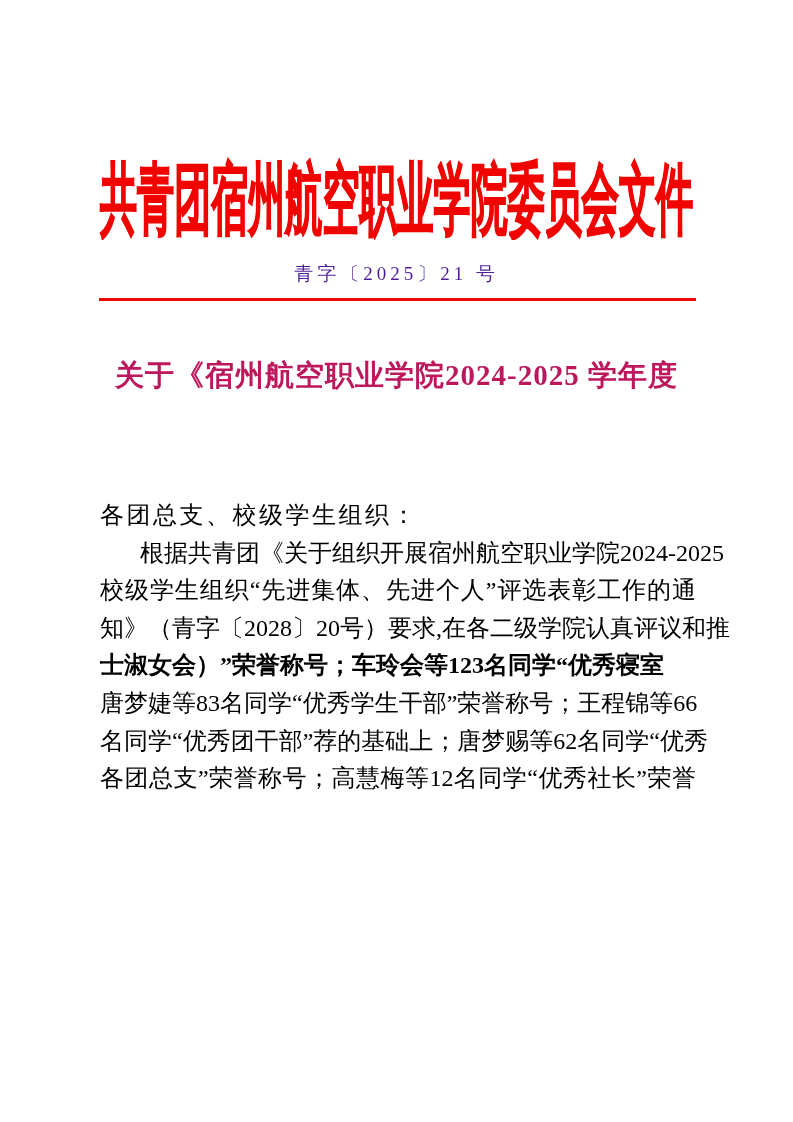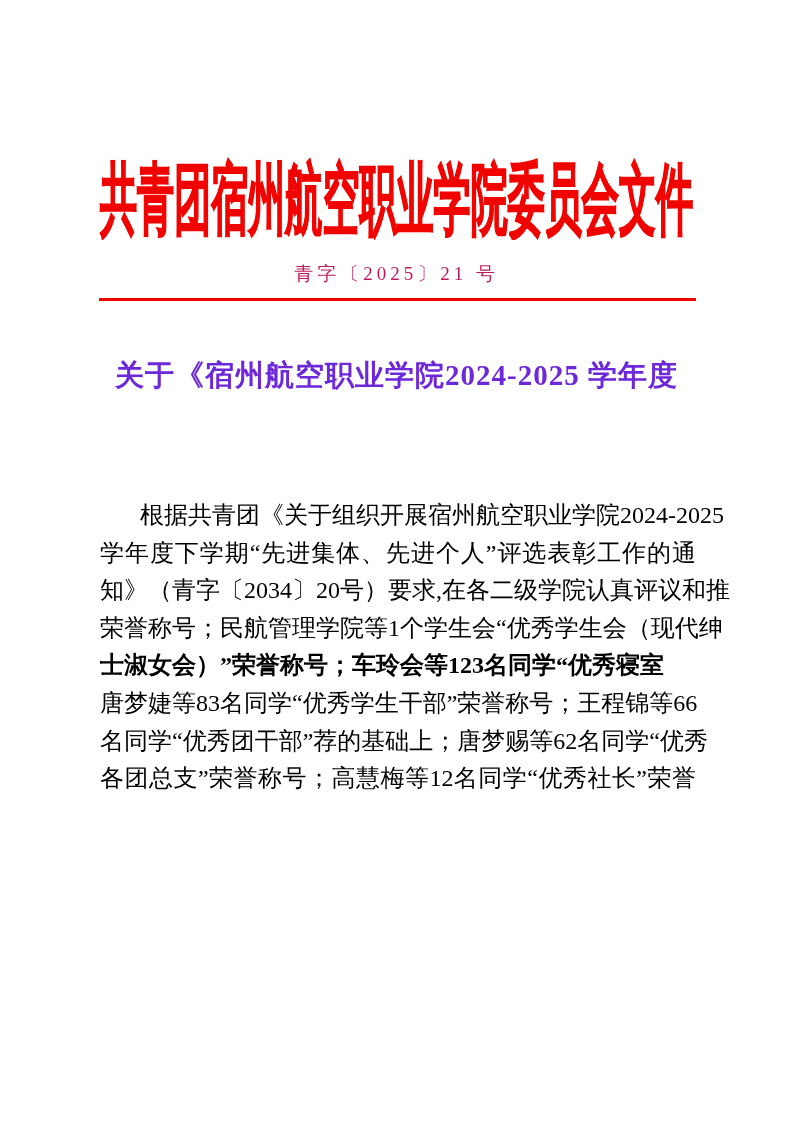--- a/index.html
+++ b/index.html
@@ -12,33 +12,33 @@
     color:#000;
   }
   .banner{
     position:absolute;left:99px;top:150px;width:595px;height:90px;
   }
   .docnum{
     position:absolute;left:0;top:261px;width:793px;
     text-align:center;
     font-size:19px;
     letter-spacing:4px;
-    color:#be185d;
+    color:#4c1d95;
   }
   .redrule{
     position:absolute;left:99px;top:298px;width:597px;height:3px;
   }
   .title{
     position:absolute;left:60px;top:352px;width:673px;
     text-align:center;
     font-weight:bold;
     font-size:29px;
     line-height:46px;
     letter-spacing:1px;
-    color:#6d28d9;
+    color:#be185d;
   }
   .bodyblock{
     position:absolute;left:100px;top:497px;width:596px;
     font-size:24px;
   }
   .bline{
     height:37.6px;
     line-height:37.6px;
     width:596px;
     text-align:justify;
@@ -78,24 +78,24 @@
 
   <div class="docnum">青字〔2025〕21 号</div>
 
   <div class="redrule" style="background: rgb(240, 4, 0);"></div>
 
   <div class="title">
     <div>关于《宿州航空职业学院2024-2025 学年度</div>
   </div>
 
   <div class="bodyblock">
+    <div class="bline left">各团总支、校级学生组织：</div>
     <div class="bline indent">根据共青团《关于组织开展宿州航空职业学院2024-2025</div>
-    <div class="bline">学年度下学期“先进集体、先进个人”评选表彰工作的通</div>
-    <div class="bline">知》（青字〔2034〕20号）要求,在各二级学院认真评议和推</div>
-    <div class="bline">荣誉称号；民航管理学院等1个学生会“优秀学生会（现代绅</div>
+    <div class="bline">校级学生组织“先进集体、先进个人”评选表彰工作的通</div>
+    <div class="bline">知》（青字〔2028〕20号）要求,在各二级学院认真评议和推</div>
     <div class="bline short">士淑女会）”荣誉称号；车玲会等123名同学“优秀寝室</div>
     <div class="bline">唐梦婕等83名同学“优秀学生干部”荣誉称号；王程锦等66</div>
     <div class="bline">名同学“优秀团干部”荐的基础上；唐梦赐等62名同学“优秀</div>
     <div class="bline">各团总支”荣誉称号；高慧梅等12名同学“优秀社长”荣誉</div>
   </div>
 
   <div class="pagenum">1</div>
 
 </div>
 

